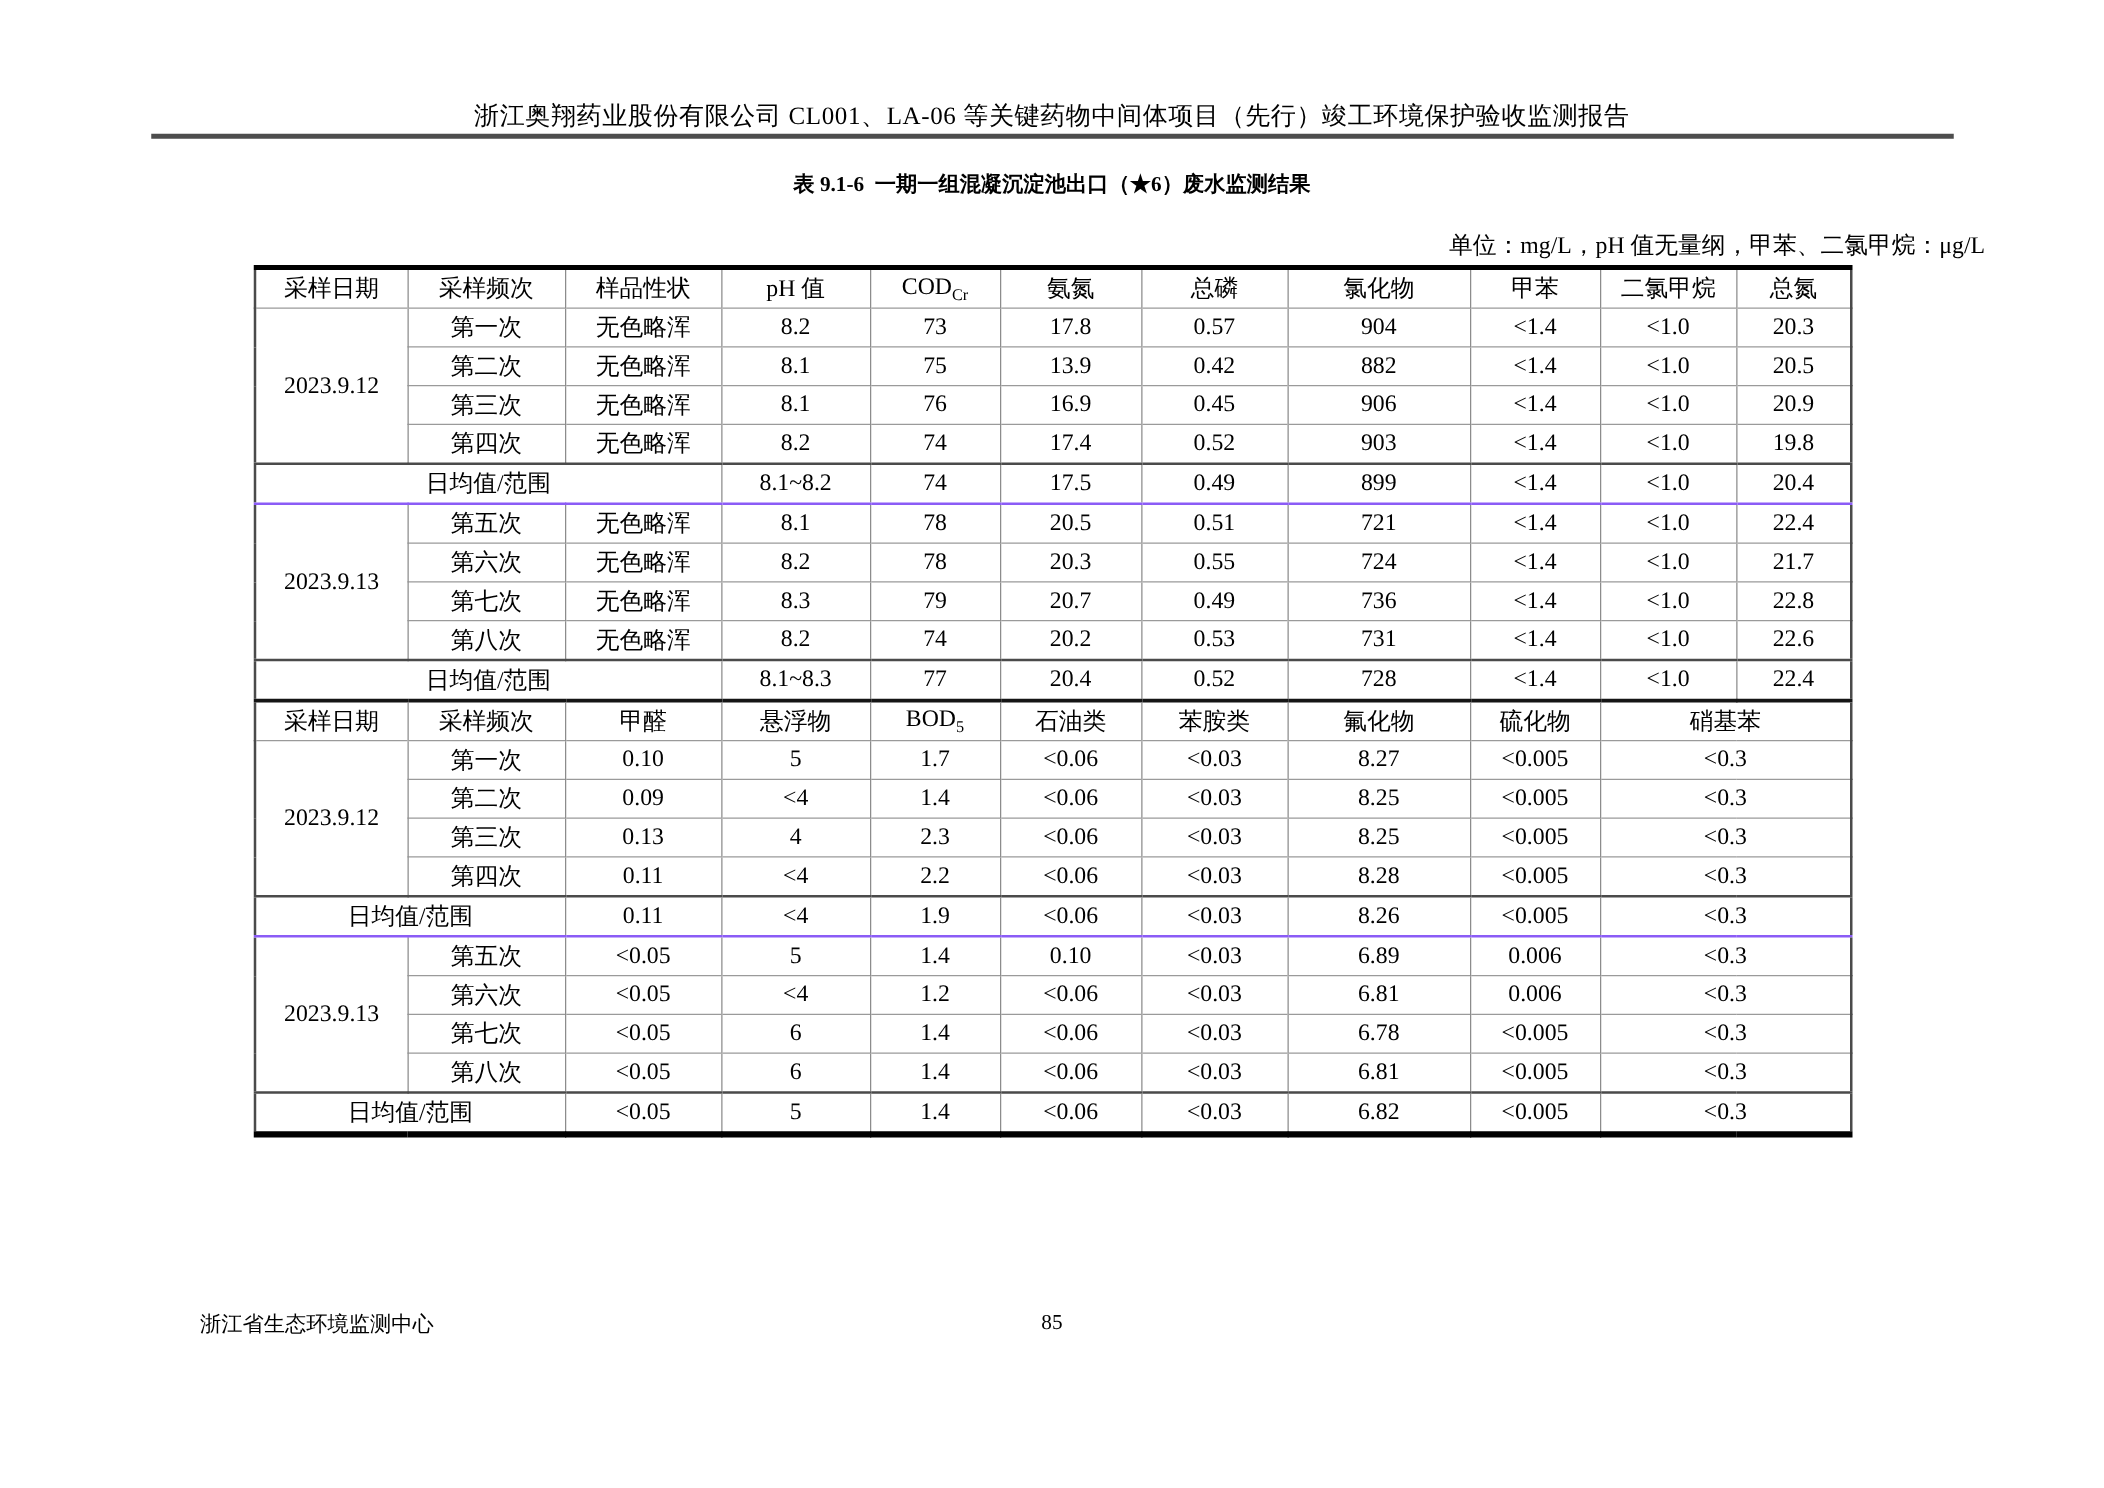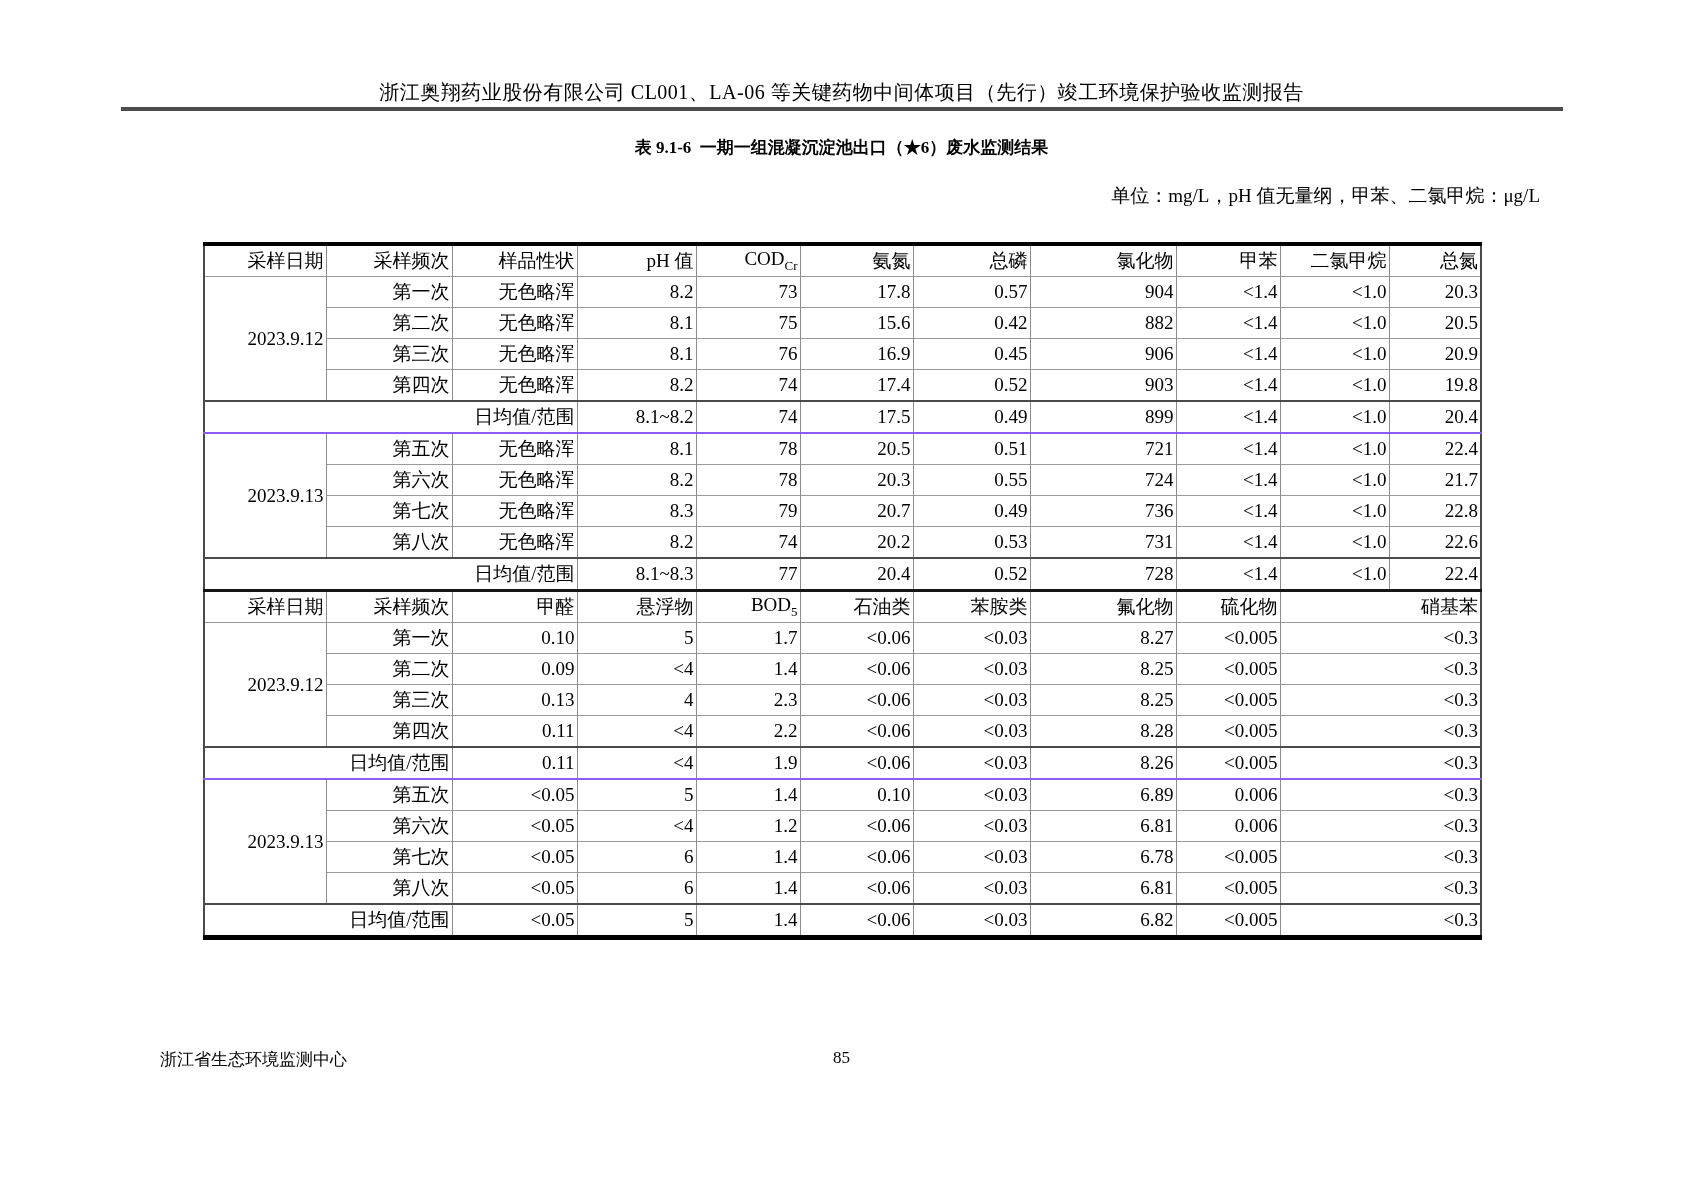--- a/index.html
+++ b/index.html
@@ -13,28 +13,28 @@
     font-size:20px;letter-spacing:0.5px;
   }
   .header-rule{
     position:absolute;top:107px;left:121px;width:1442px;height:4px;background:#4d4d4d;
   }
   .table-title{
     position:absolute;top:136px;left:0;width:1683px;text-align:center;
     font-size:17px;font-weight:bold;white-space:pre;
   }
   .unit-note{
-    position:absolute;top:183px;left:0;width:1540px;text-align:right;font-size:19px;
+    position:absolute;top:183px;left:0;width:1540px;text-align:right;font-size:19px;padding-left:48px;
   }
   table.monitoring{
     position:absolute;top:212px;left:203px;width:1277px;
     border-collapse:collapse;table-layout:fixed;
     border-top:4px solid #000;border-bottom:5px solid #000;
     border-left:2px solid #4a4a4a;border-right:2px solid #4a4a4a;
-    font-size:19px;text-align:right;margin-top:30px;
+    font-size:19px;text-align:center;
   }
   table.monitoring th,table.monitoring td{
     border-left:1px solid #8c8c8c;border-right:1px solid #8c8c8c;
     border-top:1px solid #9a9a9a;
     height:30px;padding:0 2px;font-weight:normal;vertical-align:middle;
     overflow:hidden;white-space:nowrap;
   }
   tr.kind-daily th,tr.kind-daily td{border-top:2px solid #4a4a4a;border-bottom:2px solid #8b5cf6;}
   tr.kind-section th{border-top:3px solid #151515;}
   sub{font-size:13px;}
@@ -92,21 +92,21 @@
         <td>904</td>
         <td>&lt;1.4</td>
         <td>&lt;1.0</td>
         <td>20.3</td>
       </tr>
       <tr class="kind-sample">
         <td>第二次</td>
         <td>无色略浑</td>
         <td>8.1</td>
         <td>75</td>
-        <td>15.6</td>
+        <td>13.9</td>
         <td>0.42</td>
         <td>882</td>
         <td>&lt;1.4</td>
         <td>&lt;1.0</td>
         <td>20.5</td>
       </tr>
       <tr class="kind-sample">
         <td>第三次</td>
         <td>无色略浑</td>
         <td>8.1</td>

